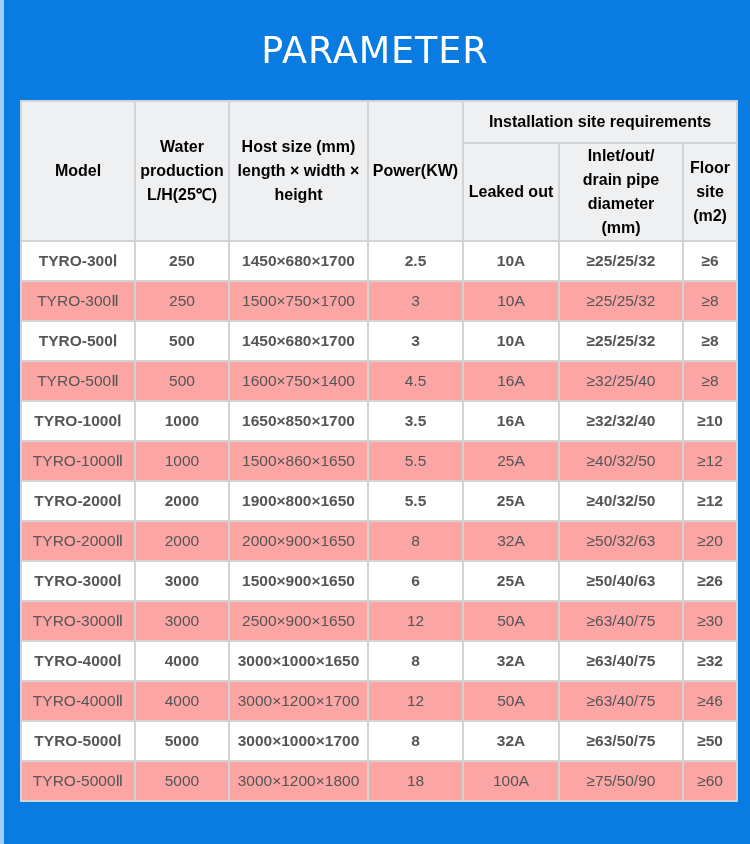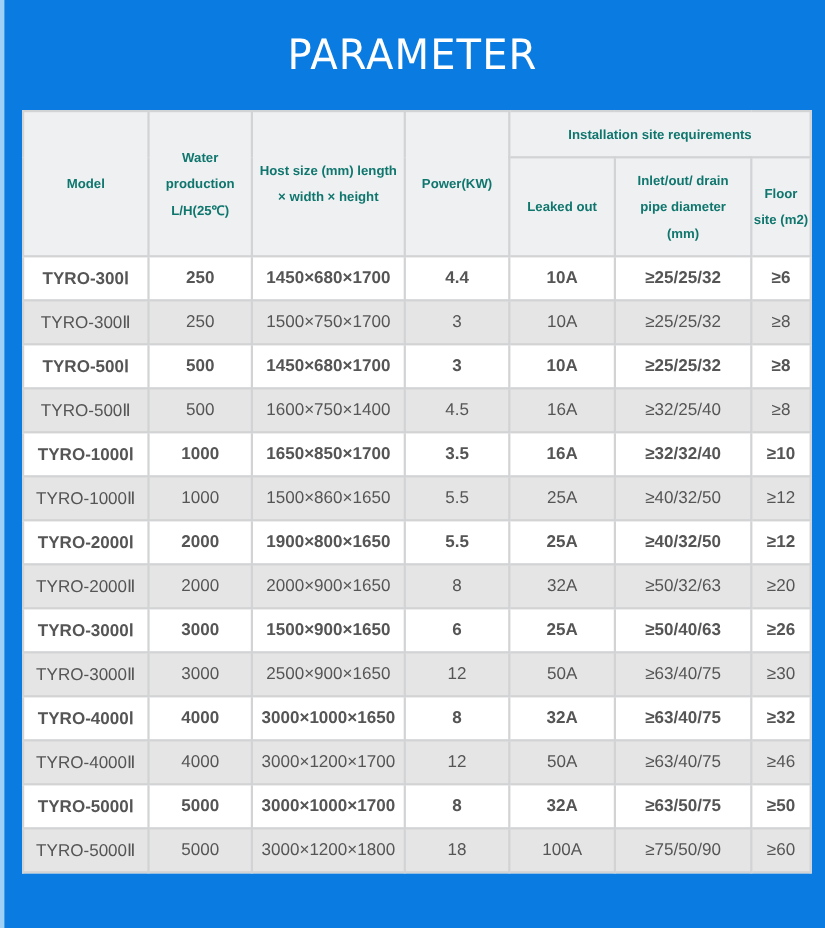--- a/index.html
+++ b/index.html
@@ -26,30 +26,30 @@
     table {
       border-collapse: collapse; width: 716px; table-layout: fixed;
       background: #ffffff;
     }
     th, td {
       border: 2px solid #d2d3d5;
       text-align: center; vertical-align: middle;
       padding: 0;
     }
     th {
-      background: #eff0f2; color: #0f766e;
-      font-weight: bold; font-size: 12px; line-height: 24px;
+      background: #eff0f2; color: #000000;
+      font-weight: bold; font-size: 16px; line-height: 24px;
     }
     th.top-row { height: 40px; }
     th.sub-row { height: 88px; }
     td {
       height: 38px; color: #555555; font-size: 15.5px;
     }
     tr.odd td { background: #ffffff; font-weight: bold; }
-    tr.even td { background: #e5e5e5; }
+    tr.even td { background: #fca5a5; }
   </style>
 </head>
 <body>
 
 <div class="edge"></div>
 
 <div class="title">PARAMETER</div>
 
 <div class="table-wrap">
   <table>
@@ -74,21 +74,21 @@
         <th class="sub-row">Leaked out</th>
         <th class="sub-row" style="padding:0 16px;">Inlet/out/ drain pipe diameter (mm)</th>
         <th class="sub-row">Floor site (m2)</th>
       </tr>
     </thead>
     <tbody id="table-body">
         <tr class="odd">
           <td>TYRO-300Ⅰ</td>
           <td>250</td>
           <td>1450×680×1700</td>
-          <td>4.4</td>
+          <td>2.5</td>
           <td>10A</td>
           <td>≥25/25/32</td>
           <td>≥6</td>
         </tr>
         <tr class="even">
           <td>TYRO-300Ⅱ</td>
           <td>250</td>
           <td>1500×750×1700</td>
           <td>3</td>
           <td>10A</td>

